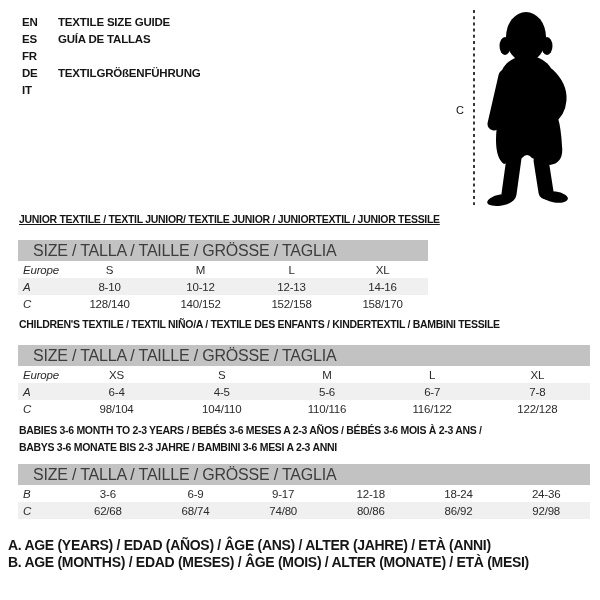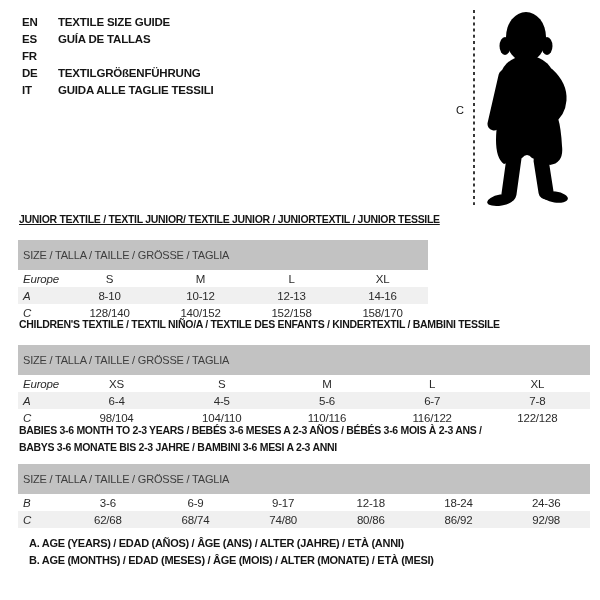--- a/index.html
+++ b/index.html
@@ -21,28 +21,28 @@
   .t-junior{top:213px;text-decoration:underline;}
   .t-children{top:318px;}
   .t-babies{top:422px;line-height:17px;white-space:normal;width:520px;}
 
   
   table.size-table{position:absolute;border-collapse:collapse;table-layout:fixed;}
   .tbl1{left:18px;top:240px;width:410px;}
   .tbl2{left:18px;top:345px;width:572px;}
   .tbl3{left:18px;top:464px;width:572px;}
   col.label-col{width:46px;}
-  th.bar{background:#c2c2c2;color:#3d3d3d;font-weight:normal;font-size:11px;letter-spacing:-0.2px;
-         text-align:left;padding:0 0 0 5px;height:30px;}
+  th.bar{background:#c2c2c2;color:#3d3d3d;font-weight:normal;font-size:16px;letter-spacing:-0.2px;
+         text-align:left;padding:0 0 0 15px;height:21px;}
   td{font-size:11.5px;letter-spacing:-0.2px;height:17px;text-align:center;color:#2b2b2b;padding:0;}
   td.rlabel{text-align:left;padding-left:5px;font-style:italic;}
   tr.shaded td{background:#f0f0f0;}
 
   
-  .legend{position:absolute;left:29px;top:537px;font-size:11px;font-weight:bold;letter-spacing:-0.3px;}
+  .legend{position:absolute;left:8px;top:537px;font-size:14px;font-weight:bold;letter-spacing:-0.3px;}
   .legend div{height:17.4px;}
 </style>
 </head>
 <body>
 
 <div class="canvas">
 
   <div class="lang-block">
     <div class="lang-row">
       <span class="lang-code">EN</span>
@@ -54,21 +54,20 @@
     </div>
     <div class="lang-row">
       <span class="lang-code">FR</span>
     </div>
     <div class="lang-row">
       <span class="lang-code">DE</span>
       <span>TEXTILGRÖßENFÜHRUNG</span>
     </div>
     <div class="lang-row">
       <span class="lang-code">IT</span>
-      <span>GUIDA ALLE TAGLIE TESSILI</span>
     </div>
   </div>
 
   <div class="figure">
     <svg width="150" height="205" viewBox="0 0 150 205">
       <line x1="24" y1="5" x2="24" y2="200" stroke="#222" stroke-width="1.8" stroke-dasharray="3 3.2"></line>
       <g transform="translate(37,3)" fill="#000" stroke="none">
         <ellipse cx="39" cy="29" rx="20" ry="25"></ellipse>
         <ellipse cx="18" cy="38" rx="5.5" ry="9"></ellipse>
         <ellipse cx="60" cy="38" rx="5.5" ry="9"></ellipse>

